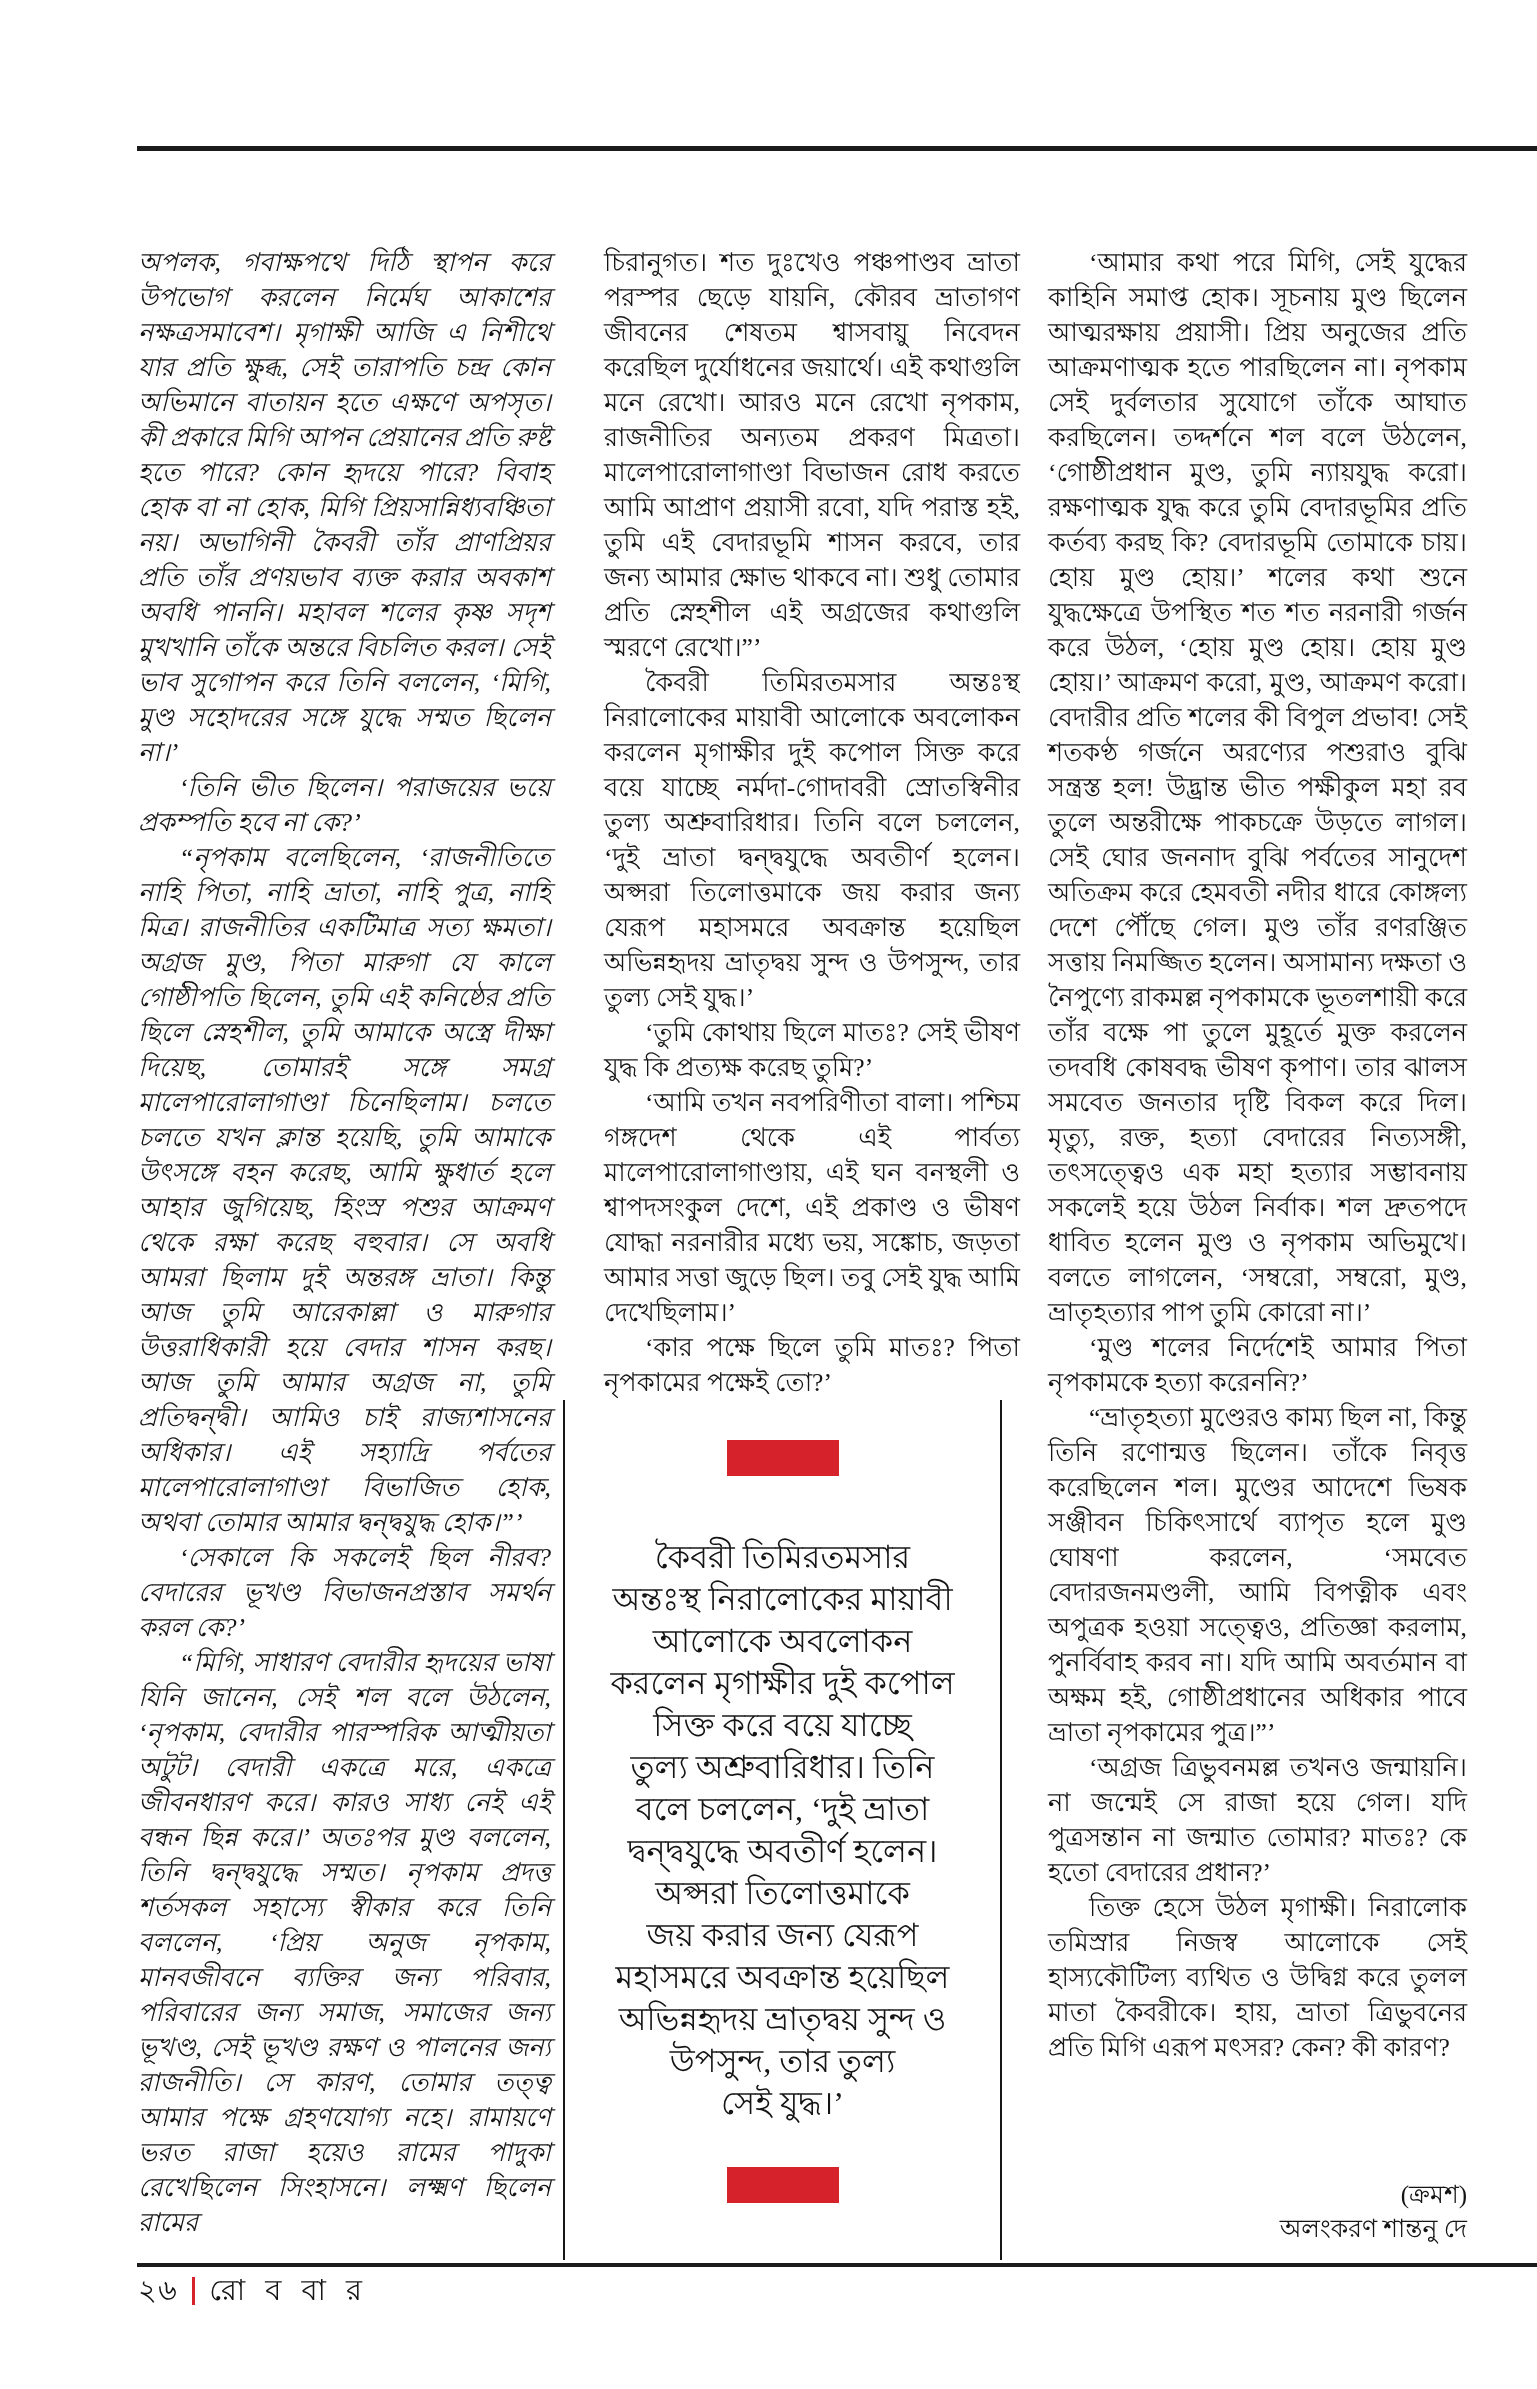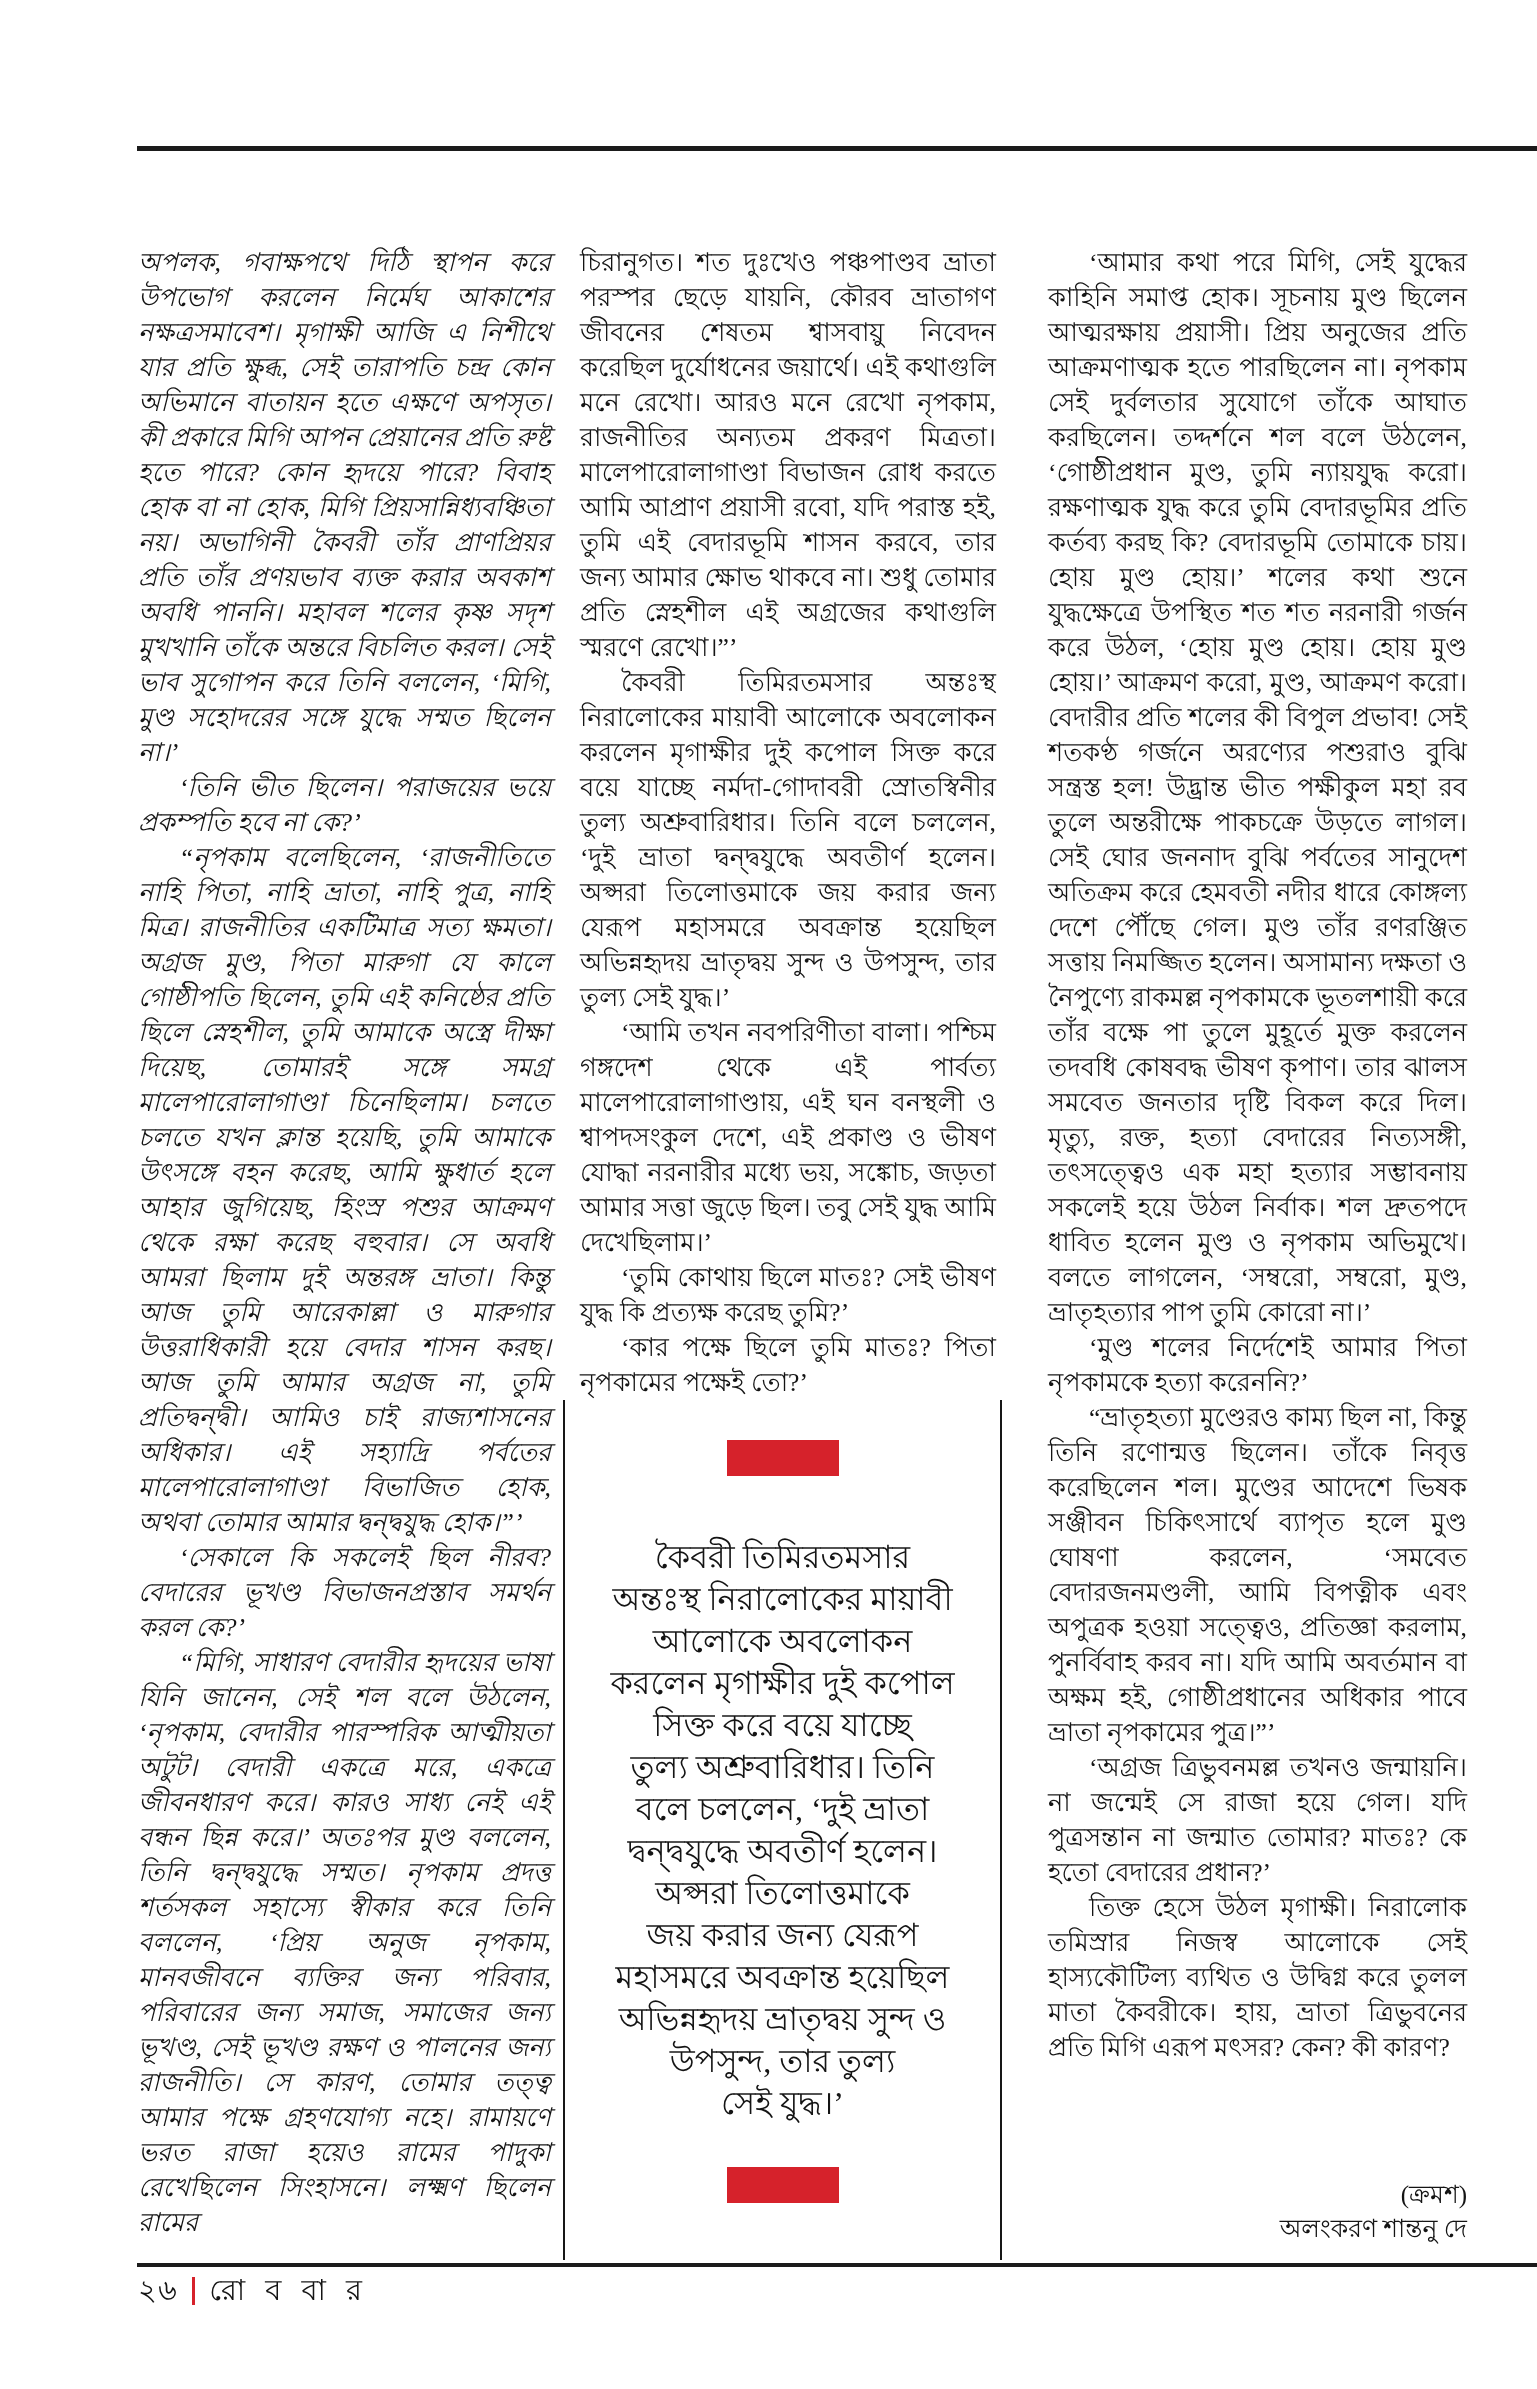--- a/index.html
+++ b/index.html
@@ -29,21 +29,21 @@
   }
   .col {
     position: absolute;
     top: 245px;
     text-align: justify;
     font-size: 25.6px;
     line-height: 35px;
     letter-spacing: 0;
   }
   .col-1 { left: 138px;  width: 413px; font-style: italic; }
-  .col-2 { left: 580px;  width: 416px; }
+  .col-2 { left: 604px;  width: 416px; }
   .col-3 { left: 1048px; width: 419px; }
   .col p.para {
     margin: 0;
     padding: 0;
   }
   .col p.para.indent { text-indent: 1.6em; }
   .credit-block {
     position: absolute;
     left: 1048px;
     top: 2178px;
@@ -111,22 +111,22 @@
     <p class="para">অপলক, গবাক্ষপথে দিঠি স্থাপন করে উপভোগ করলেন নির্মেঘ আকাশের নক্ষত্রসমাবেশ। মৃগাক্ষী আজি এ নিশীথে যার প্রতি ক্ষুব্ধ, সেই তারাপতি চন্দ্র কোন অভিমানে বাতায়ন হতে এক্ষণে অপসৃত। কী প্রকারে মিগি আপন প্রেয়ানের প্রতি রুষ্ট হতে পারে? কোন হৃদয়ে পারে? বিবাহ হোক বা না হোক, মিগি প্রিয়সান্নিধ্যবঞ্চিতা নয়। অভাগিনী কৈবরী তাঁর প্রাণপ্রিয়র প্রতি তাঁর প্রণয়ভাব ব্যক্ত করার অবকাশ অবধি পাননি। মহাবল শলের কৃষ্ণ সদৃশ মুখখানি তাঁকে অন্তরে বিচলিত করল। সেই ভাব সুগোপন করে তিনি বললেন, ‘মিগি, মুণ্ড সহোদরের সঙ্গে যুদ্ধে সম্মত ছিলেন না।’</p>
     <p class="para indent">‘তিনি ভীত ছিলেন। পরাজয়ের ভয়ে প্রকম্পতি হবে না কে?’</p>
     <p class="para indent">“নৃপকাম বলেছিলেন, ‘রাজনীতিতে নাহি পিতা, নাহি ভ্রাতা, নাহি পুত্র, নাহি মিত্র। রাজনীতির একটিমাত্র সত্য ক্ষমতা। অগ্রজ মুণ্ড, পিতা মারুগা যে কালে গোষ্ঠীপতি ছিলেন, তুমি এই কনিষ্ঠের প্রতি ছিলে স্নেহশীল, তুমি আমাকে অস্ত্রে দীক্ষা দিয়েছ, তোমারই সঙ্গে সমগ্র মালেপারোলাগাণ্ডা চিনেছিলাম। চলতে চলতে যখন ক্লান্ত হয়েছি, তুমি আমাকে উৎসঙ্গে বহন করেছ, আমি ক্ষুধার্ত হলে আহার জুগিয়েছ, হিংস্র পশুর আক্রমণ থেকে রক্ষা করেছ বহুবার। সে অবধি আমরা ছিলাম দুই অন্তরঙ্গ ভ্রাতা। কিন্তু আজ তুমি আরেকাল্লা ও মারুগার উত্তরাধিকারী হয়ে বেদার শাসন করছ। আজ তুমি আমার অগ্রজ না, তুমি প্রতিদ্বন্দ্বী। আমিও চাই রাজ্যশাসনের অধিকার। এই সহ্যাদ্রি পর্বতের মালেপারোলাগাণ্ডা বিভাজিত হোক, অথবা তোমার আমার দ্বন্দ্বযুদ্ধ হোক।”’</p>
     <p class="para indent">‘সেকালে কি সকলেই ছিল নীরব? বেদারের ভূখণ্ড বিভাজনপ্রস্তাব সমর্থন করল কে?’</p>
     <p class="para indent">“মিগি, সাধারণ বেদারীর হৃদয়ের ভাষা যিনি জানেন, সেই শল বলে উঠলেন, ‘নৃপকাম, বেদারীর পারস্পরিক আত্মীয়তা অটুট। বেদারী একত্রে মরে, একত্রে জীবনধারণ করে। কারও সাধ্য নেই এই বন্ধন ছিন্ন করে।’ অতঃপর মুণ্ড বললেন, তিনি দ্বন্দ্বযুদ্ধে সম্মত। নৃপকাম প্রদত্ত শর্তসকল সহাস্যে স্বীকার করে তিনি বললেন, ‘প্রিয় অনুজ নৃপকাম, মানবজীবনে ব্যক্তির জন্য পরিবার, পরিবারের জন্য সমাজ, সমাজের জন্য ভূখণ্ড, সেই ভূখণ্ড রক্ষণ ও পালনের জন্য রাজনীতি। সে কারণ, তোমার তত্ত্ব আমার পক্ষে গ্রহণযোগ্য নহে। রামায়ণে ভরত রাজা হয়েও রামের পাদুকা রেখেছিলেন সিংহাসনে। লক্ষ্মণ ছিলেন রামের</p>
   </div>
 
 <div class="col col-2">
     <p class="para">চিরানুগত। শত দুঃখেও পঞ্চপাণ্ডব ভ্রাতা পরস্পর ছেড়ে যায়নি, কৌরব ভ্রাতাগণ জীবনের শেষতম শ্বাসবায়ু নিবেদন করেছিল দুর্যোধনের জয়ার্থে। এই কথাগুলি মনে রেখো। আরও মনে রেখো নৃপকাম, রাজনীতির অন্যতম প্রকরণ মিত্রতা। মালেপারোলাগাণ্ডা বিভাজন রোধ করতে আমি আপ্রাণ প্রয়াসী রবো, যদি পরাস্ত হই, তুমি এই বেদারভূমি শাসন করবে, তার জন্য আমার ক্ষোভ থাকবে না। শুধু তোমার প্রতি স্নেহশীল এই অগ্রজের কথাগুলি স্মরণে রেখো।”’</p>
     <p class="para indent">কৈবরী তিমিরতমসার অন্তঃস্থ নিরালোকের মায়াবী আলোকে অবলোকন করলেন মৃগাক্ষীর দুই কপোল সিক্ত করে বয়ে যাচ্ছে নর্মদা-গোদাবরী স্রোতস্বিনীর তুল্য অশ্রুবারিধার। তিনি বলে চললেন, ‘দুই ভ্রাতা দ্বন্দ্বযুদ্ধে অবতীর্ণ হলেন। অপ্সরা তিলোত্তমাকে জয় করার জন্য যেরূপ মহাসমরে অবক্রান্ত হয়েছিল অভিন্নহৃদয় ভ্রাতৃদ্বয় সুন্দ ও উপসুন্দ, তার তুল্য সেই যুদ্ধ।’</p>
+    <p class="para indent">‘তুমি কোথায় ছিলে মাতঃ? সেই ভীষণ যুদ্ধ কি প্রত্যক্ষ করেছ তুমি?’</p>
     <p class="para indent">‘আমি তখন নবপরিণীতা বালা। পশ্চিম গঙ্গদেশ থেকে এই পার্বত্য মালেপারোলাগাণ্ডায়, এই ঘন বনস্থলী ও শ্বাপদসংকুল দেশে, এই প্রকাণ্ড ও ভীষণ যোদ্ধা নরনারীর মধ্যে ভয়, সঙ্কোচ, জড়তা আমার সত্তা জুড়ে ছিল। তবু সেই যুদ্ধ আমি দেখেছিলাম।’</p>
-    <p class="para indent">‘তুমি কোথায় ছিলে মাতঃ? সেই ভীষণ যুদ্ধ কি প্রত্যক্ষ করেছ তুমি?’</p>
     <p class="para indent">‘কার পক্ষে ছিলে তুমি মাতঃ? পিতা নৃপকামের পক্ষেই তো?’</p>
   </div>
 
 <div class="col col-3">
     <p class="para indent">‘আমার কথা পরে মিগি, সেই যুদ্ধের কাহিনি সমাপ্ত হোক। সূচনায় মুণ্ড ছিলেন আত্মরক্ষায় প্রয়াসী। প্রিয় অনুজের প্রতি আক্রমণাত্মক হতে পারছিলেন না। নৃপকাম সেই দুর্বলতার সুযোগে তাঁকে আঘাত করছিলেন। তদ্দর্শনে শল বলে উঠলেন, ‘গোষ্ঠীপ্রধান মুণ্ড, তুমি ন্যায়যুদ্ধ করো। রক্ষণাত্মক যুদ্ধ করে তুমি বেদারভূমির প্রতি কর্তব্য করছ কি? বেদারভূমি তোমাকে চায়। হোয় মুণ্ড হোয়।’ শলের কথা শুনে যুদ্ধক্ষেত্রে উপস্থিত শত শত নরনারী গর্জন করে উঠল, ‘হোয় মুণ্ড হোয়। হোয় মুণ্ড হোয়।’ আক্রমণ করো, মুণ্ড, আক্রমণ করো। বেদারীর প্রতি শলের কী বিপুল প্রভাব! সেই শতকণ্ঠ গর্জনে অরণ্যের পশুরাও বুঝি সন্ত্রস্ত হল! উদ্ভ্রান্ত ভীত পক্ষীকুল মহা রব তুলে অন্তরীক্ষে পাকচক্রে উড়তে লাগল। সেই ঘোর জননাদ বুঝি পর্বতের সানুদেশ অতিক্রম করে হেমবতী নদীর ধারে কোঙ্গল্য দেশে পৌঁছে গেল। মুণ্ড তাঁর রণরঞ্জিত সত্তায় নিমজ্জিত হলেন। অসামান্য দক্ষতা ও নৈপুণ্যে রাকমল্ল নৃপকামকে ভূতলশায়ী করে তাঁর বক্ষে পা তুলে মুহূর্তে মুক্ত করলেন তদবধি কোষবদ্ধ ভীষণ কৃপাণ। তার ঝালস সমবেত জনতার দৃষ্টি বিকল করে দিল। মৃত্যু, রক্ত, হত্যা বেদারের নিত্যসঙ্গী, তৎসত্ত্বেও এক মহা হত্যার সম্ভাবনায় সকলেই হয়ে উঠল নির্বাক। শল দ্রুতপদে ধাবিত হলেন মুণ্ড ও নৃপকাম অভিমুখে। বলতে লাগলেন, ‘সম্বরো, সম্বরো, মুণ্ড, ভ্রাতৃহত্যার পাপ তুমি কোরো না।’</p>
     <p class="para indent">‘মুণ্ড শলের নির্দেশেই আমার পিতা নৃপকামকে হত্যা করেননি?’</p>
     <p class="para indent">“ভ্রাতৃহত্যা মুণ্ডেরও কাম্য ছিল না, কিন্তু তিনি রণোন্মত্ত ছিলেন। তাঁকে নিবৃত্ত করেছিলেন শল। মুণ্ডের আদেশে ভিষক সঞ্জীবন চিকিৎসার্থে ব্যাপৃত হলে মুণ্ড ঘোষণা করলেন, ‘সমবেত বেদারজনমণ্ডলী, আমি বিপত্নীক এবং অপুত্রক হওয়া সত্ত্বেও, প্রতিজ্ঞা করলাম, পুনর্বিবাহ করব না। যদি আমি অবর্তমান বা অক্ষম হই, গোষ্ঠীপ্রধানের অধিকার পাবে ভ্রাতা নৃপকামের পুত্র।”’</p>
     <p class="para indent">‘অগ্রজ ত্রিভুবনমল্ল তখনও জন্মায়নি। না জন্মেই সে রাজা হয়ে গেল। যদি পুত্রসন্তান না জন্মাত তোমার? মাতঃ? কে হতো বেদারের প্রধান?’</p>
     <p class="para indent">তিক্ত হেসে উঠল মৃগাক্ষী। নিরালোক তমিস্রার নিজস্ব আলোকে সেই হাস্যকৌটিল্য ব্যথিত ও উদ্বিগ্ন করে তুলল মাতা কৈবরীকে। হায়, ভ্রাতা ত্রিভুবনের প্রতি মিগি এরূপ মৎসর? কেন? কী কারণ?</p>
   </div>

